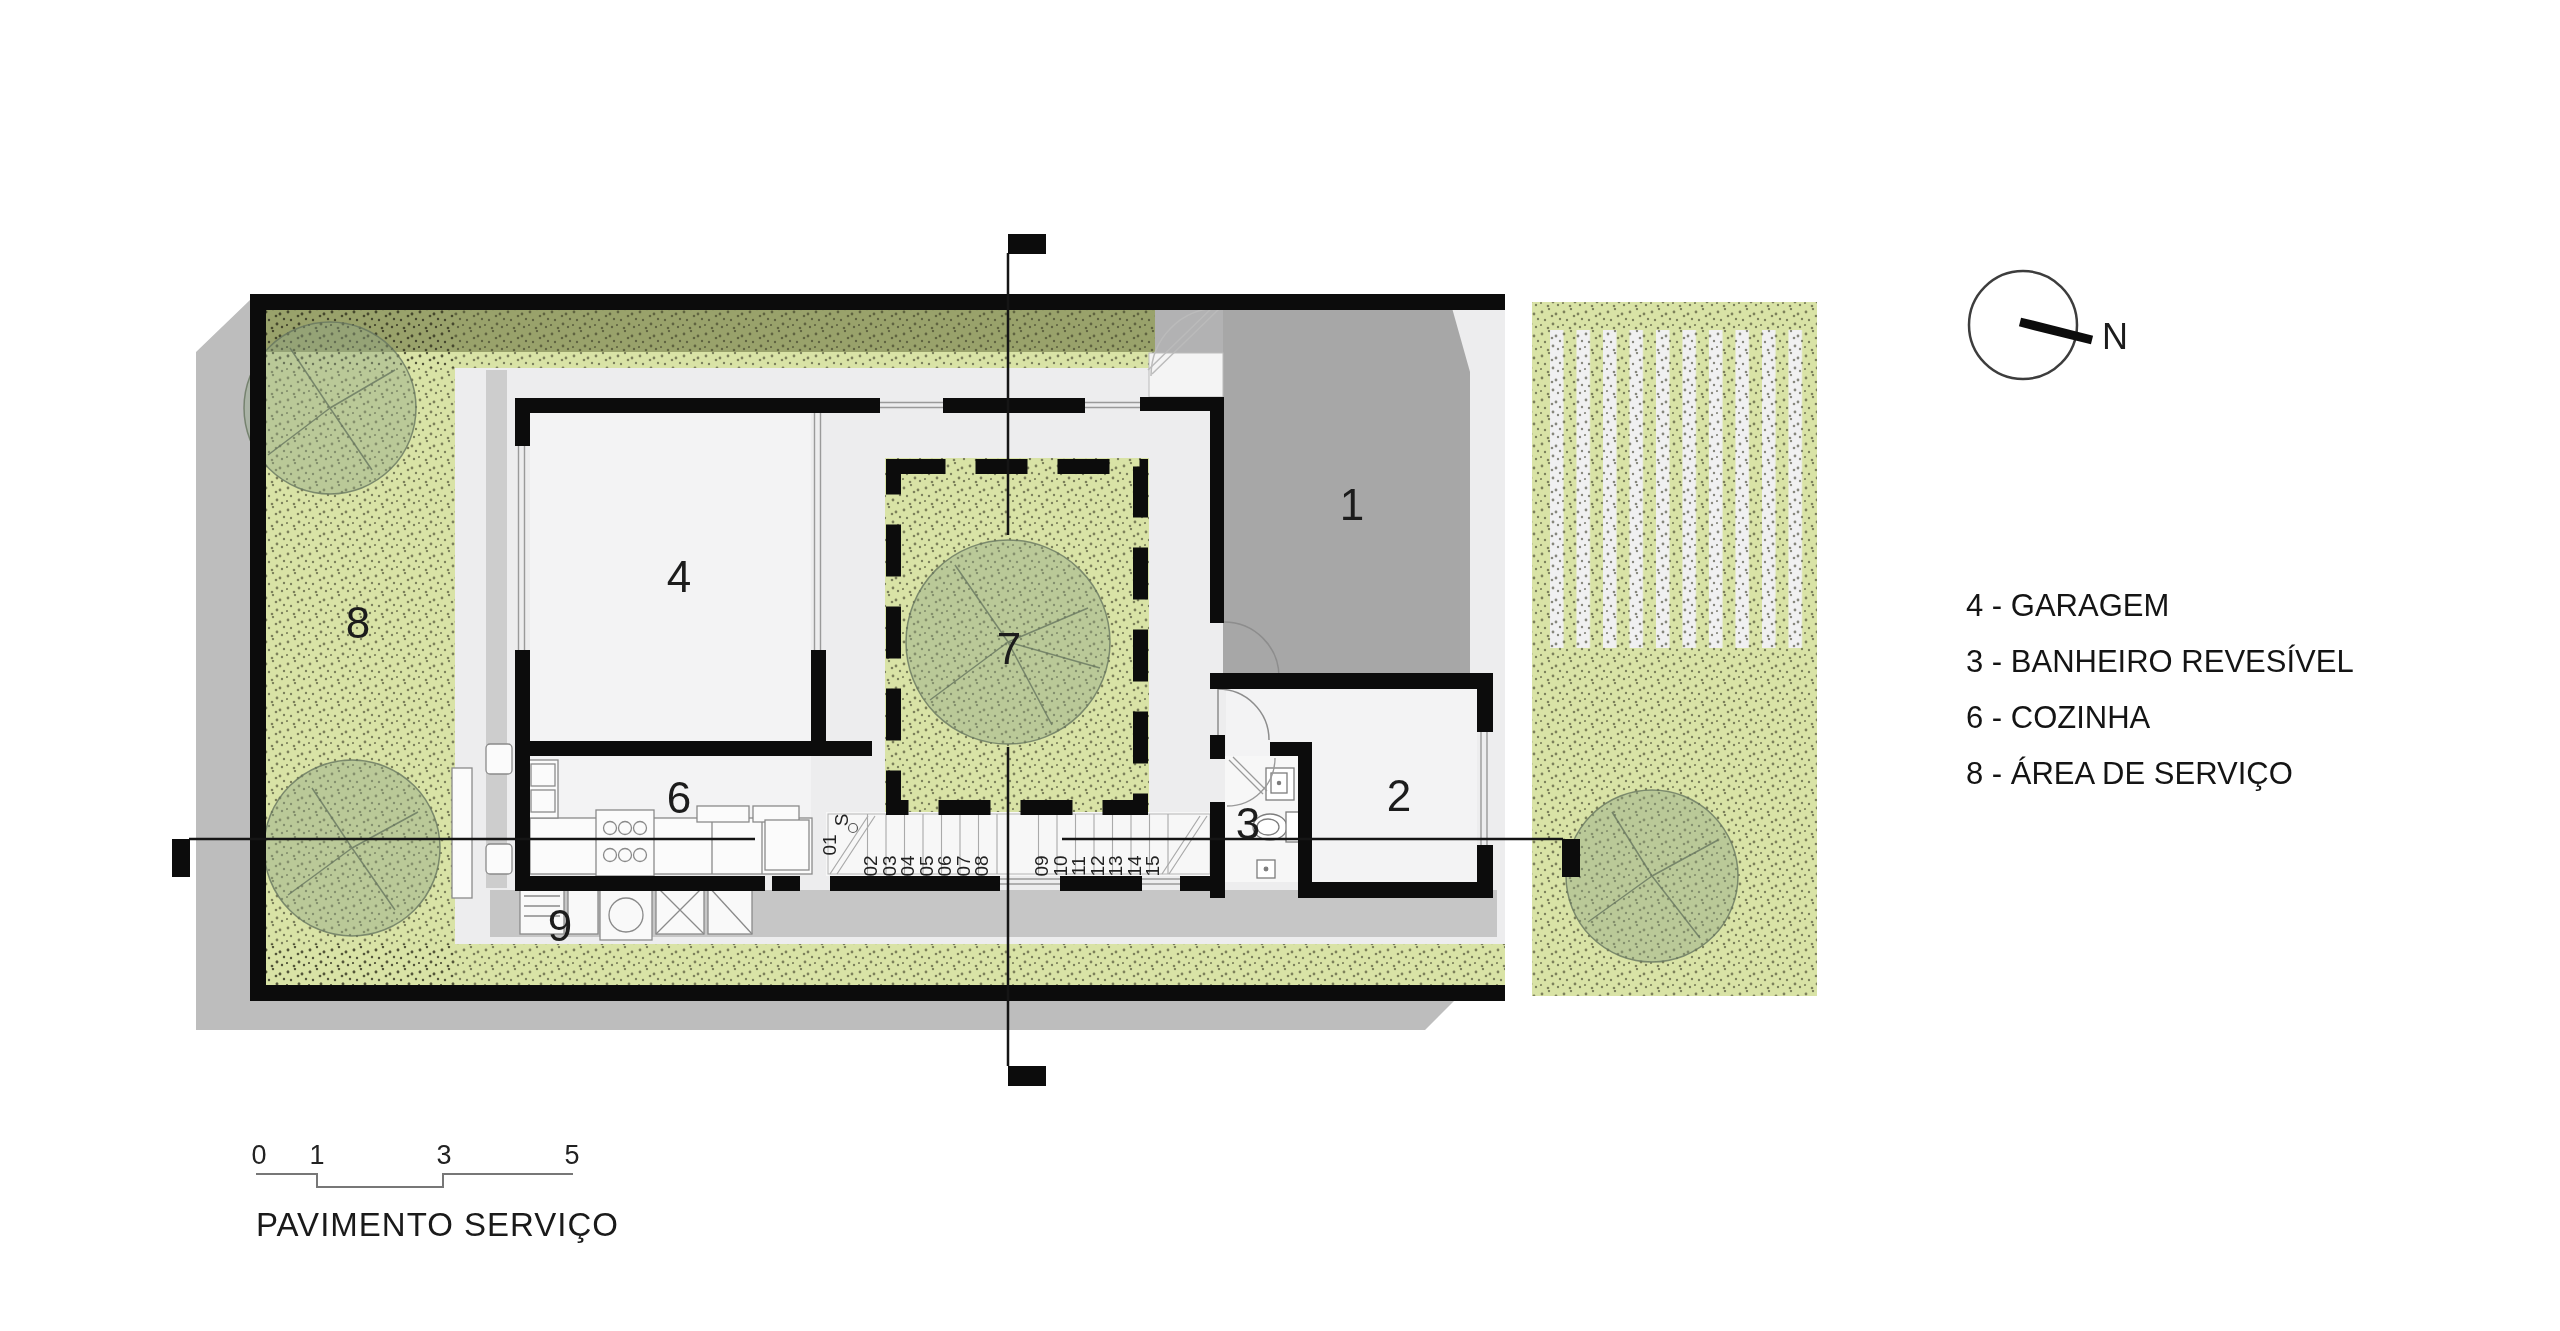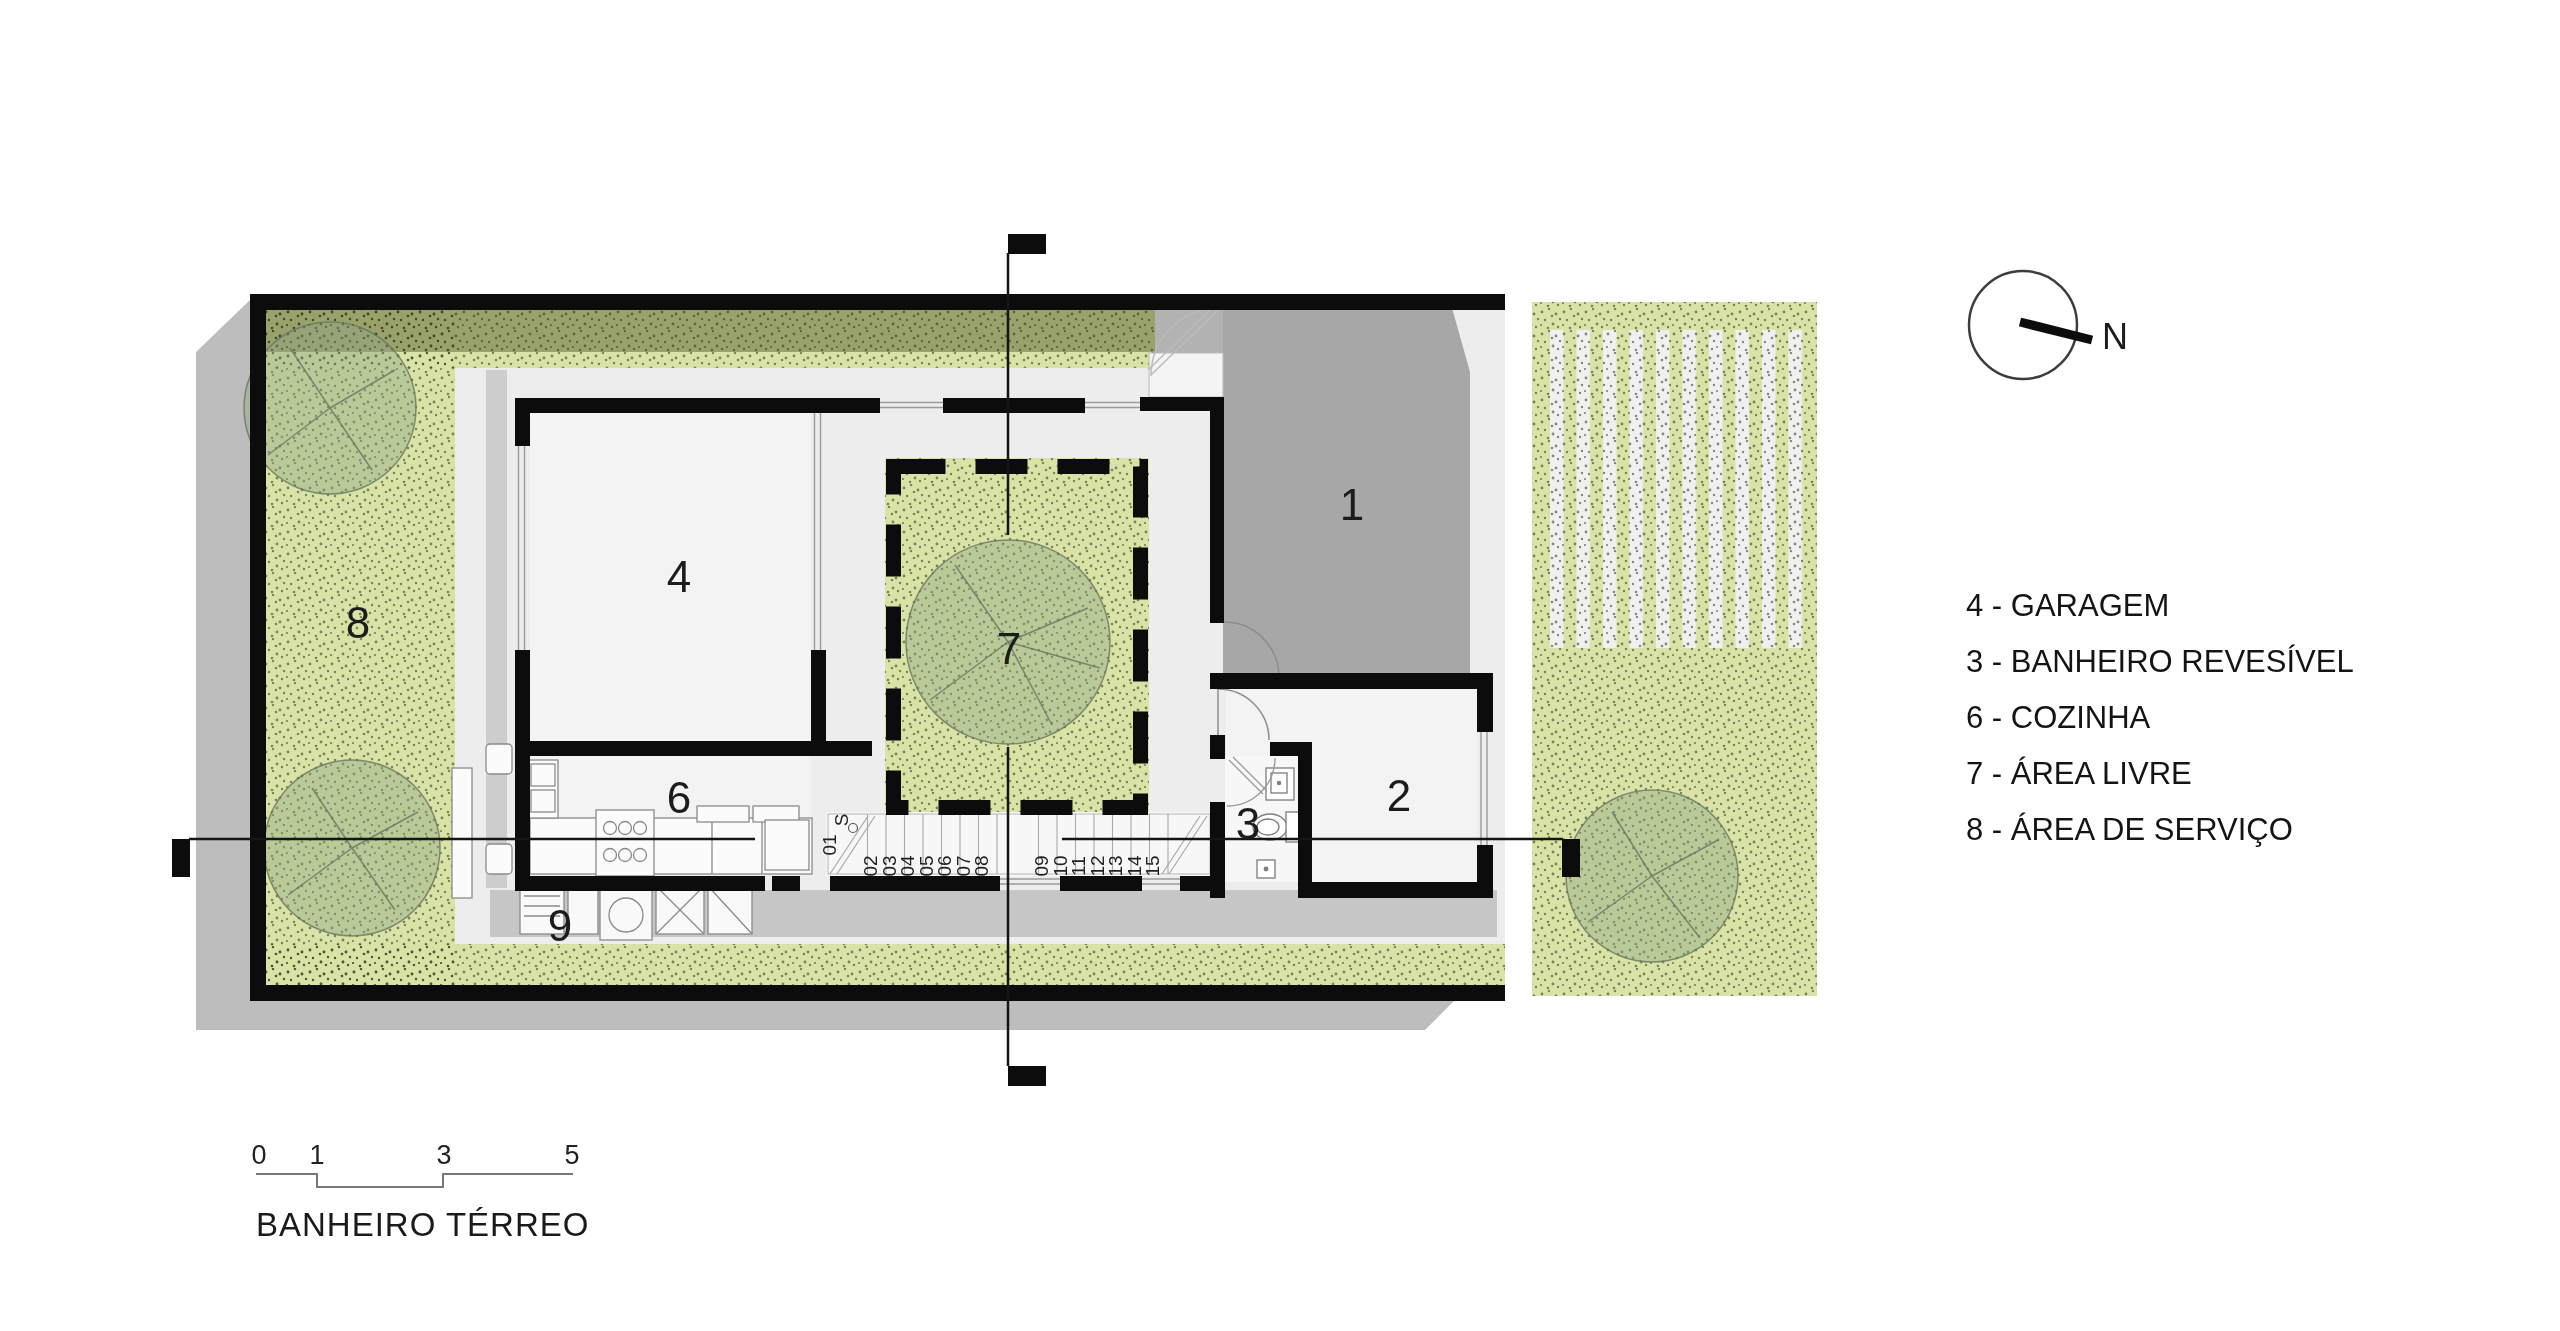--- a/index.html
+++ b/index.html
@@ -277,22 +277,21 @@
     <text x="2102" y="349" font-size="36">N</text>
   </g>
 
   <path d="M256,1174 L317,1174 L317,1187 L443,1187 L443,1174 L573,1174" fill="none" stroke="#777" stroke-width="2"></path>
 </svg>
 
 <div class="legend">
   <div>4 - GARAGEM</div>
   <div>3 - BANHEIRO REVESÍVEL</div>
   <div>6 - COZINHA</div>
-  <div>7 - ÁREA LIVRE</div>
   <div>8 - ÁREA DE SERVIÇO</div>
 </div>
 
 <span class="scale-tick" style="left:259px">0</span>
 <span class="scale-tick" style="left:317px">1</span>
 <span class="scale-tick" style="left:444px">3</span>
 <span class="scale-tick" style="left:572px">5</span>
 
-<div class="plan-title">BANHEIRO TÉRREO</div>
+<div class="plan-title">PAVIMENTO SERVIÇO</div>
 
 </body></html>

